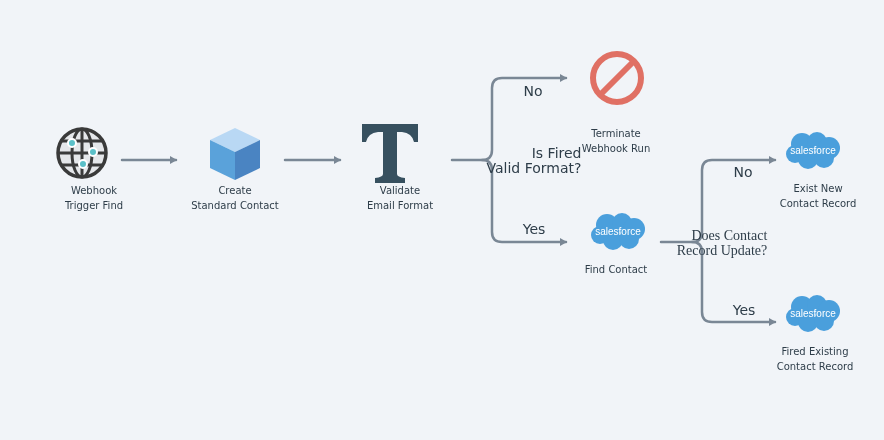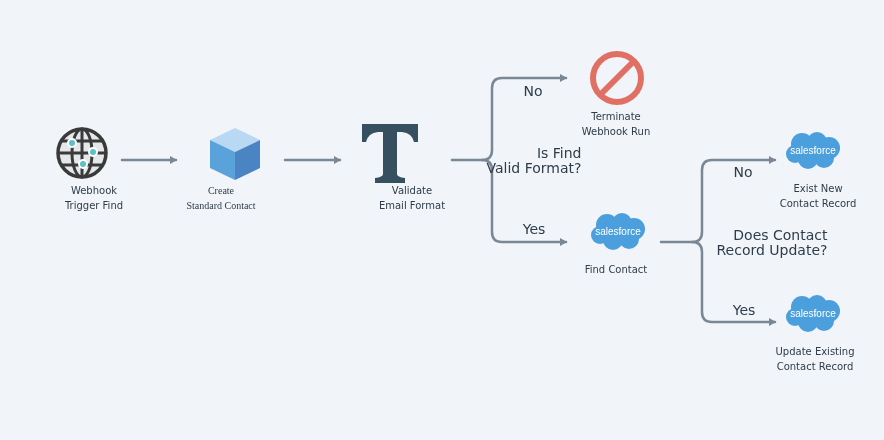--- a/index.html
+++ b/index.html
@@ -48,49 +48,49 @@
   <div>Trigger Find</div>
 </div>
 
 <div class="node" style="left:207px;top:126px;">
   <svg width="56" height="56" viewBox="0 0 56 56">
     <polygon points="28,2 53,14 28,26 3,14" fill="#b9d8f4"></polygon>
     <polygon points="3,14 28,26 28,54 3,42" fill="#5aa2da"></polygon>
     <polygon points="28,26 53,14 53,42 28,54" fill="#4a84c2"></polygon>
   </svg>
 </div>
-<div class="lbl" style="left:221px;top:183px;font-family:Liberation Serif, serif;">
+<div class="lbl" style="left:235px;top:183px;">
   <div>Create</div>
   <div>Standard Contact</div>
 </div>
 
 <div class="node" style="left:361px;top:124px;">
   <svg width="58" height="60" viewBox="0 0 58 60">
     <path d="M1,0 L57,0 L57,18 L53,18 Q51,9 41,8 L36,8 L36,50 Q36,53 44,54 L44,59 L14,59 L14,54 Q22,53 22,50 L22,8 L17,8 Q7,9 5,18 L1,18 Z" fill="#37505f"></path>
   </svg>
 </div>
-<div class="lbl" style="left:412px;top:183px;">
+<div class="lbl" style="left:400px;top:183px;">
   <div>Validate</div>
   <div>Email Format</div>
 </div>
 
 <div class="edge" style="left:533px;top:84px;">No</div>
 <div class="edge" style="left:534px;top:146px;">
-  <div>Is Find</div>
+  <div>Is Fired</div>
   <div>Valid Format?</div>
 </div>
 <div class="edge" style="left:534px;top:222px;">Yes</div>
 
 <div class="node" style="left:589px;top:50px;">
   <svg width="56" height="56" viewBox="0 0 56 56">
     <circle cx="28" cy="28" r="24" fill="none" stroke="#e07064" stroke-width="6"></circle>
     <line x1="45" y1="11" x2="11" y2="45" stroke="#e07064" stroke-width="6"></line>
   </svg>
 </div>
-<div class="lbl" style="left:616px;top:109px;text-align:center;">
+<div class="lbl" style="left:616px;top:126px;text-align:center;">
   <div>Terminate</div>
   <div>Webhook Run</div>
 </div>
 
 <div class="node" style="left:589px;top:212px;">
   <svg width="58" height="40" viewBox="0 0 58 40">
     <g fill="#4a9fdc">
       <circle cx="18" cy="13" r="11"></circle>
         <circle cx="33" cy="11" r="10"></circle>
         <circle cx="45" cy="17" r="11"></circle>
@@ -99,21 +99,21 @@
         <circle cx="40" cy="27" r="10"></circle>
     </g>
     <text x="29" y="23" text-anchor="middle" font-size="10" fill="#fff" font-family="Liberation Sans, sans-serif">salesforce</text>
   </svg>
 </div>
 <div class="lbl" style="left:616px;top:262px;">
   <div>Find Contact</div>
 </div>
 
 <div class="edge" style="left:743px;top:165px;">No</div>
-<div class="edge" style="left:772px;top:228px;">
+<div class="edge" style="left:722px;top:228px;font-family:Liberation Serif, serif;">
   <div>Does Contact</div>
   <div>Record Update?</div>
 </div>
 <div class="edge" style="left:744px;top:303px;">Yes</div>
 
 <div class="node" style="left:784px;top:131px;">
   <svg width="58" height="40" viewBox="0 0 58 40">
     <g fill="#4a9fdc">
       <circle cx="18" cy="13" r="11"></circle>
         <circle cx="33" cy="11" r="10"></circle>
@@ -137,15 +137,15 @@
         <circle cx="33" cy="11" r="10"></circle>
         <circle cx="45" cy="17" r="11"></circle>
       <circle cx="11" cy="23" r="9"></circle>
         <circle cx="24" cy="28" r="10"></circle>
         <circle cx="40" cy="27" r="10"></circle>
     </g>
     <text x="29" y="23" text-anchor="middle" font-size="10" fill="#fff" font-family="Liberation Sans, sans-serif">salesforce</text>
   </svg>
 </div>
 <div class="lbl" style="left:815px;top:344px;">
-  <div>Update Existing</div>
+  <div>Fired Existing</div>
   <div>Contact Record</div>
 </div>
 
 </body></html>

